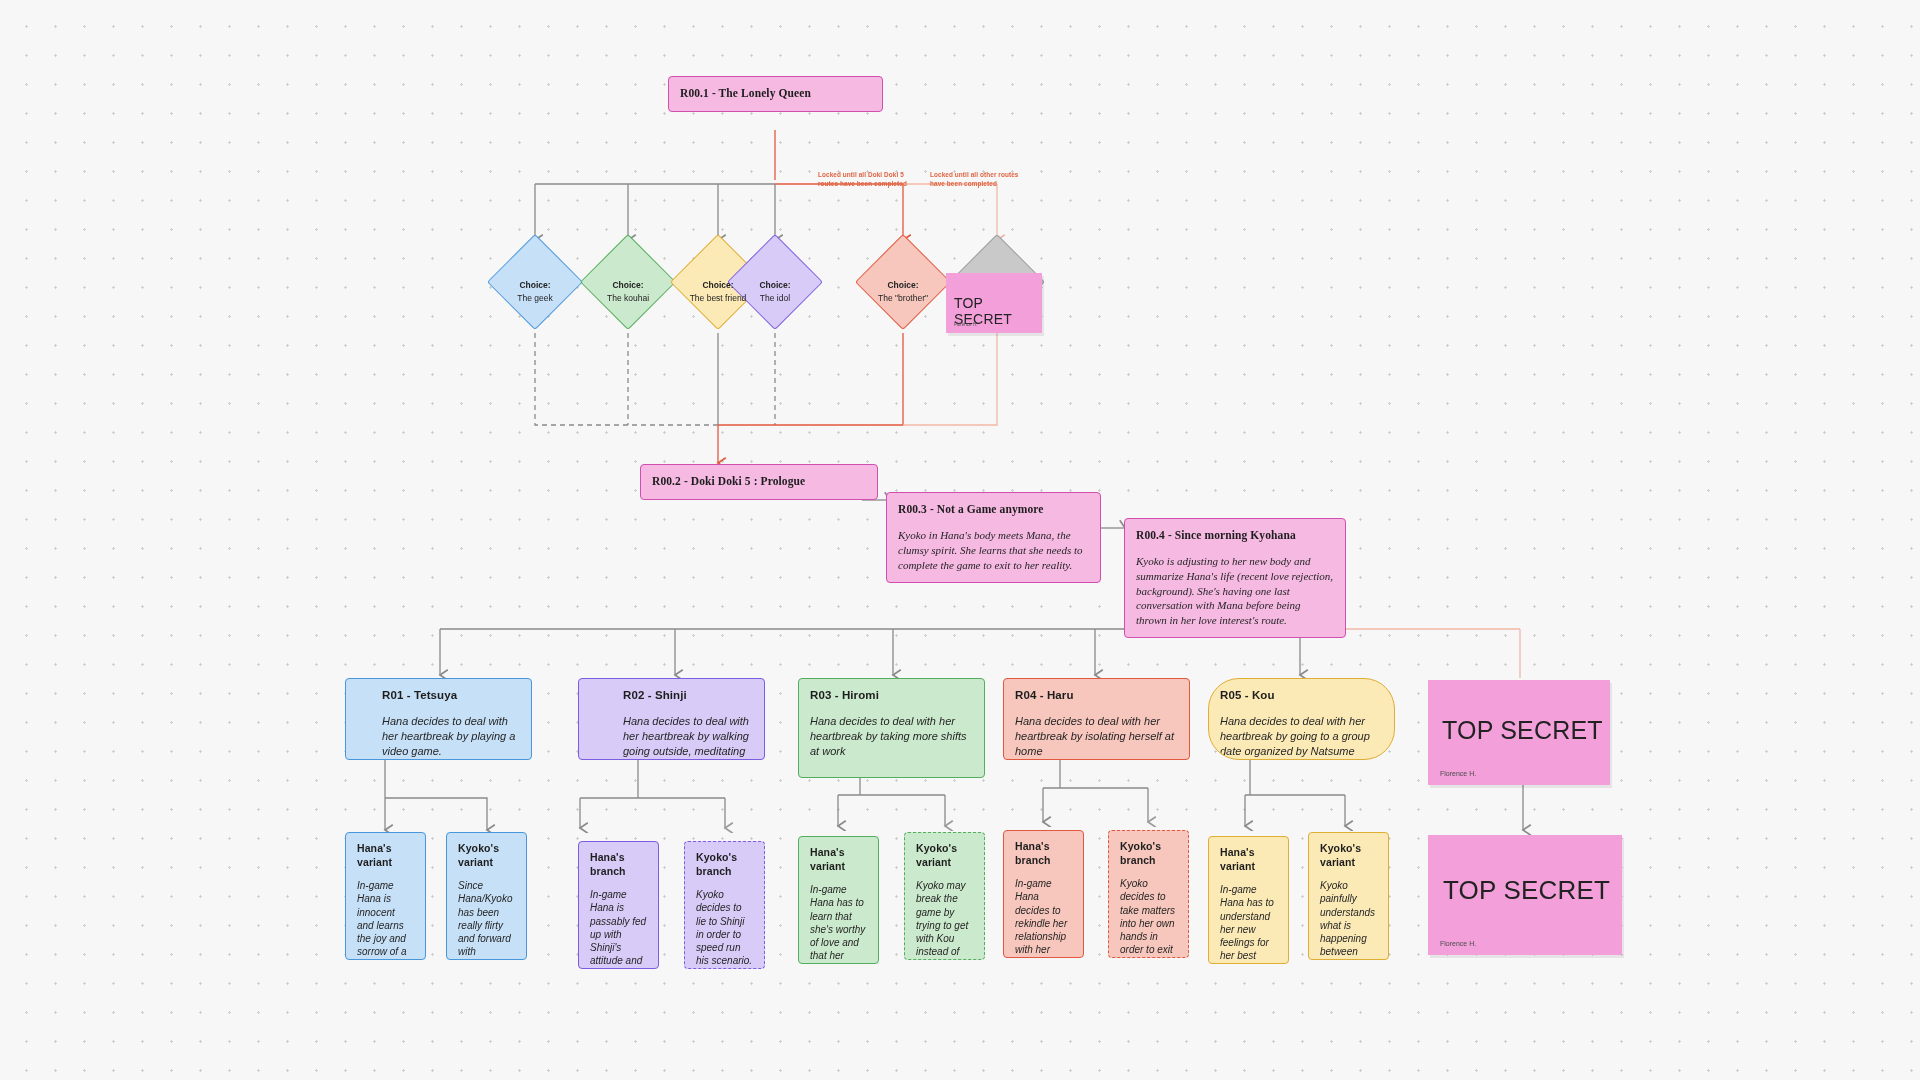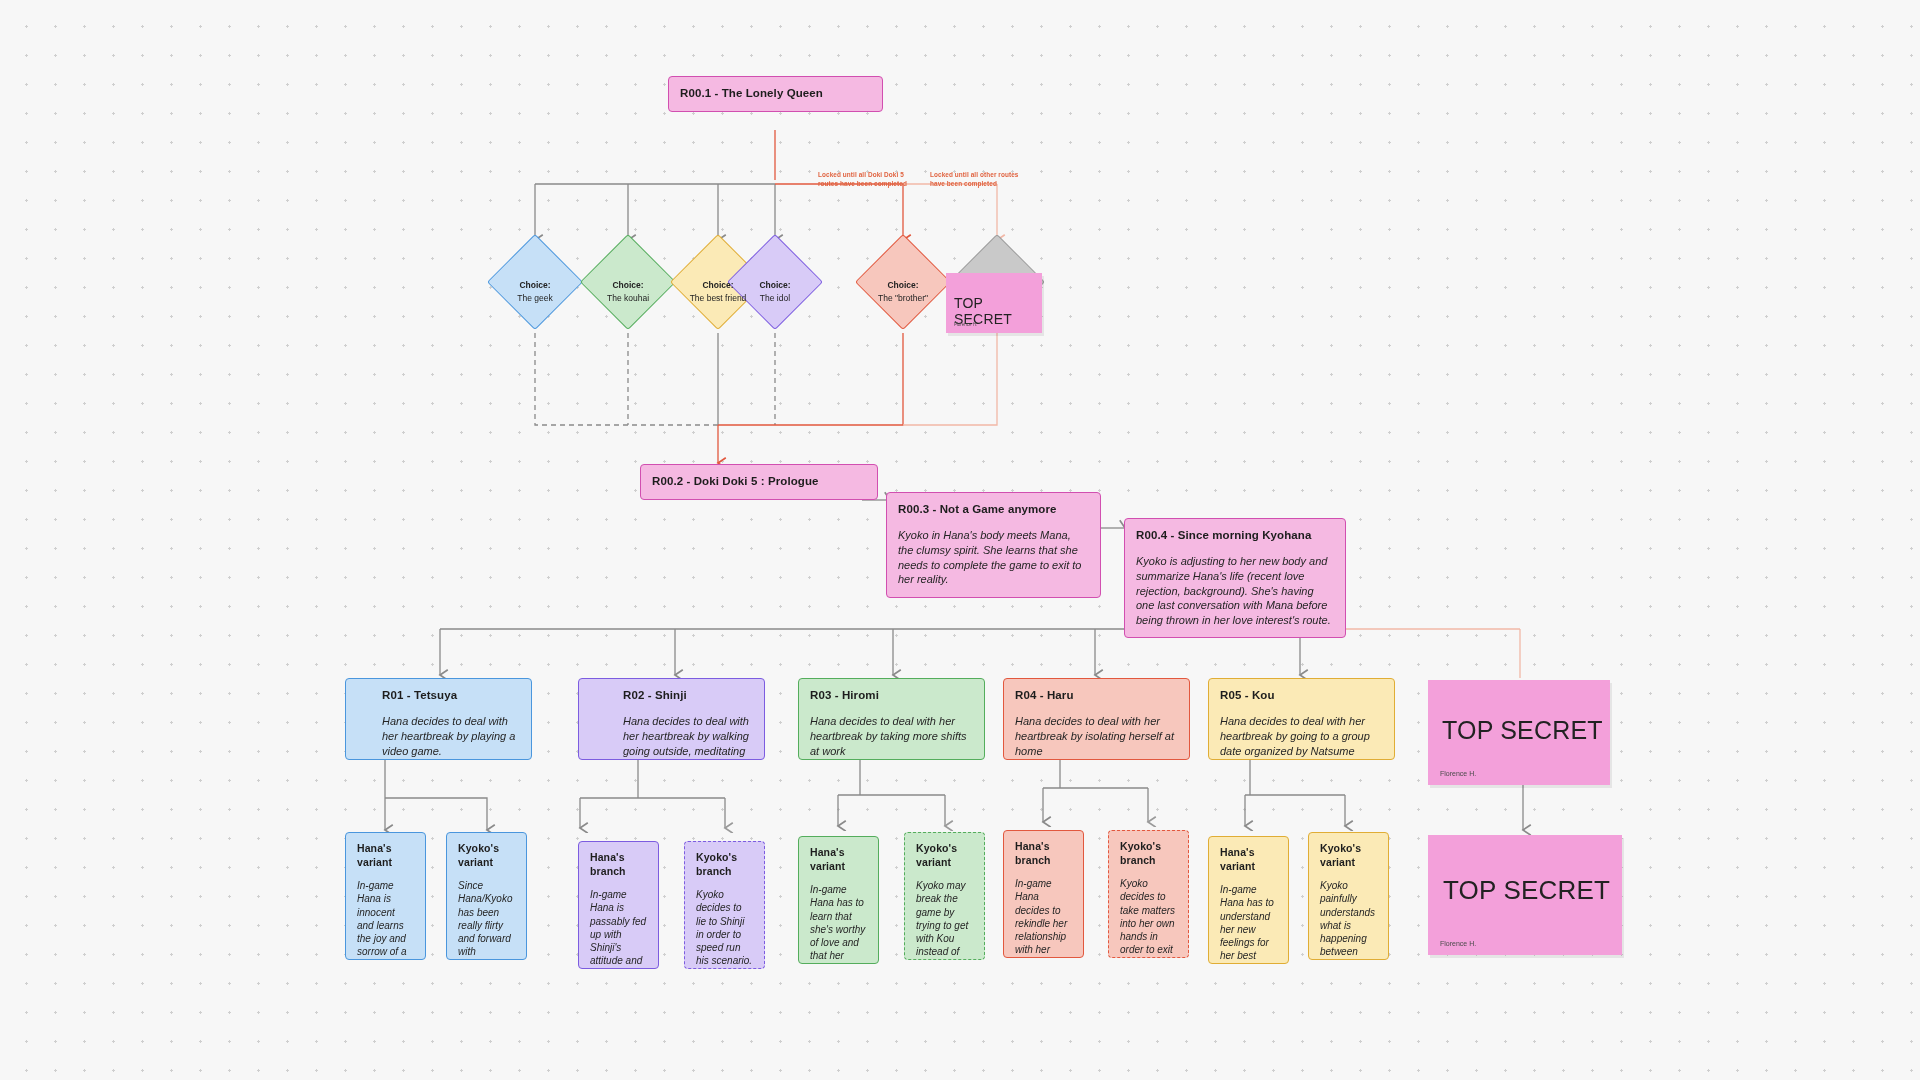--- a/index.html
+++ b/index.html
@@ -34,21 +34,21 @@
   .node .body {
     font-style: italic;
     font-size: 11px;
     color: #252525;
     margin-top: 11px;
   }
   .node.small .title { font-size: 10.5px; }
   .node.small .body { font-size: 10px; margin-top: 9px; }
 
   
-  .c-pink   { background: #f5b9e2; border: 1.6px solid #d14fb0; }
+  .c-pink   { background: #f5b9e2; border: 1.6px solid #d14fb0; font-family: Liberation Serif, serif; }
   .c-blue   { background: #c6e0f7; border: 1.6px solid #4a96dd; }
   .c-purple { background: #d8cbf7; border: 1.6px solid #7c5ce0; }
   .c-green  { background: #cbe9cc; border: 1.6px solid #54ad5c; }
   .c-red    { background: #f7c7bd; border: 1.6px solid #e2583e; }
   .c-yellow { background: #fbeab6; border: 1.6px solid #e0ad35; }
   .dashed   { border-style: dashed; }
 
   
   .diamond {
     position: absolute;
@@ -245,29 +245,29 @@
   </div>
 
   <div class="node c-blue" style="left:345px; top:678px; width:187px; height:82px;padding-left:36px;">
     <div class="title">R01 - Tetsuya</div>
     <div class="body">Hana decides to deal with her heartbreak by playing a video game.</div>
   </div>
   <div class="node c-purple" style="left:578px; top:678px; width:187px; height:82px;padding-left:44px;">
     <div class="title">R02 - Shinji</div>
     <div class="body">Hana decides to deal with her heartbreak by walking going outside, meditating at the park</div>
   </div>
-  <div class="node c-green" style="left:798px; top:678px; width:187px; height:82px;">
+  <div class="node c-green" style="left:798px; top:678px; width:187px; height:100px;">
     <div class="title">R03 - Hiromi</div>
     <div class="body">Hana decides to deal with her heartbreak by taking more shifts at work</div>
   </div>
   <div class="node c-red" style="left:1003px; top:678px; width:187px; height:82px;">
     <div class="title">R04 - Haru</div>
     <div class="body">Hana decides to deal with her heartbreak by isolating herself at home</div>
   </div>
-  <div class="node c-yellow" style="left:1208px; top:678px; width:187px; height:82px;">
+  <div class="node c-yellow" style="left:1208px; top:678px; width:187px; height:82px;border-radius:31px;">
     <div class="title">R05 - Kou</div>
     <div class="body">Hana decides to deal with her heartbreak by going to a group date organized by Natsume</div>
   </div>
 
   <div class="sticky" style="left:1428px; top:680px; width:182px; height:105px;">
     <div class="shadowplate" style="left:12px; top:-6px; width:182px; height:105px;"></div>
     <div class="ttl" style="left:14px; top:28px; font-size:25px;">TOP SECRET</div>
     <div class="auth">Florence H.</div>
   </div>
 

